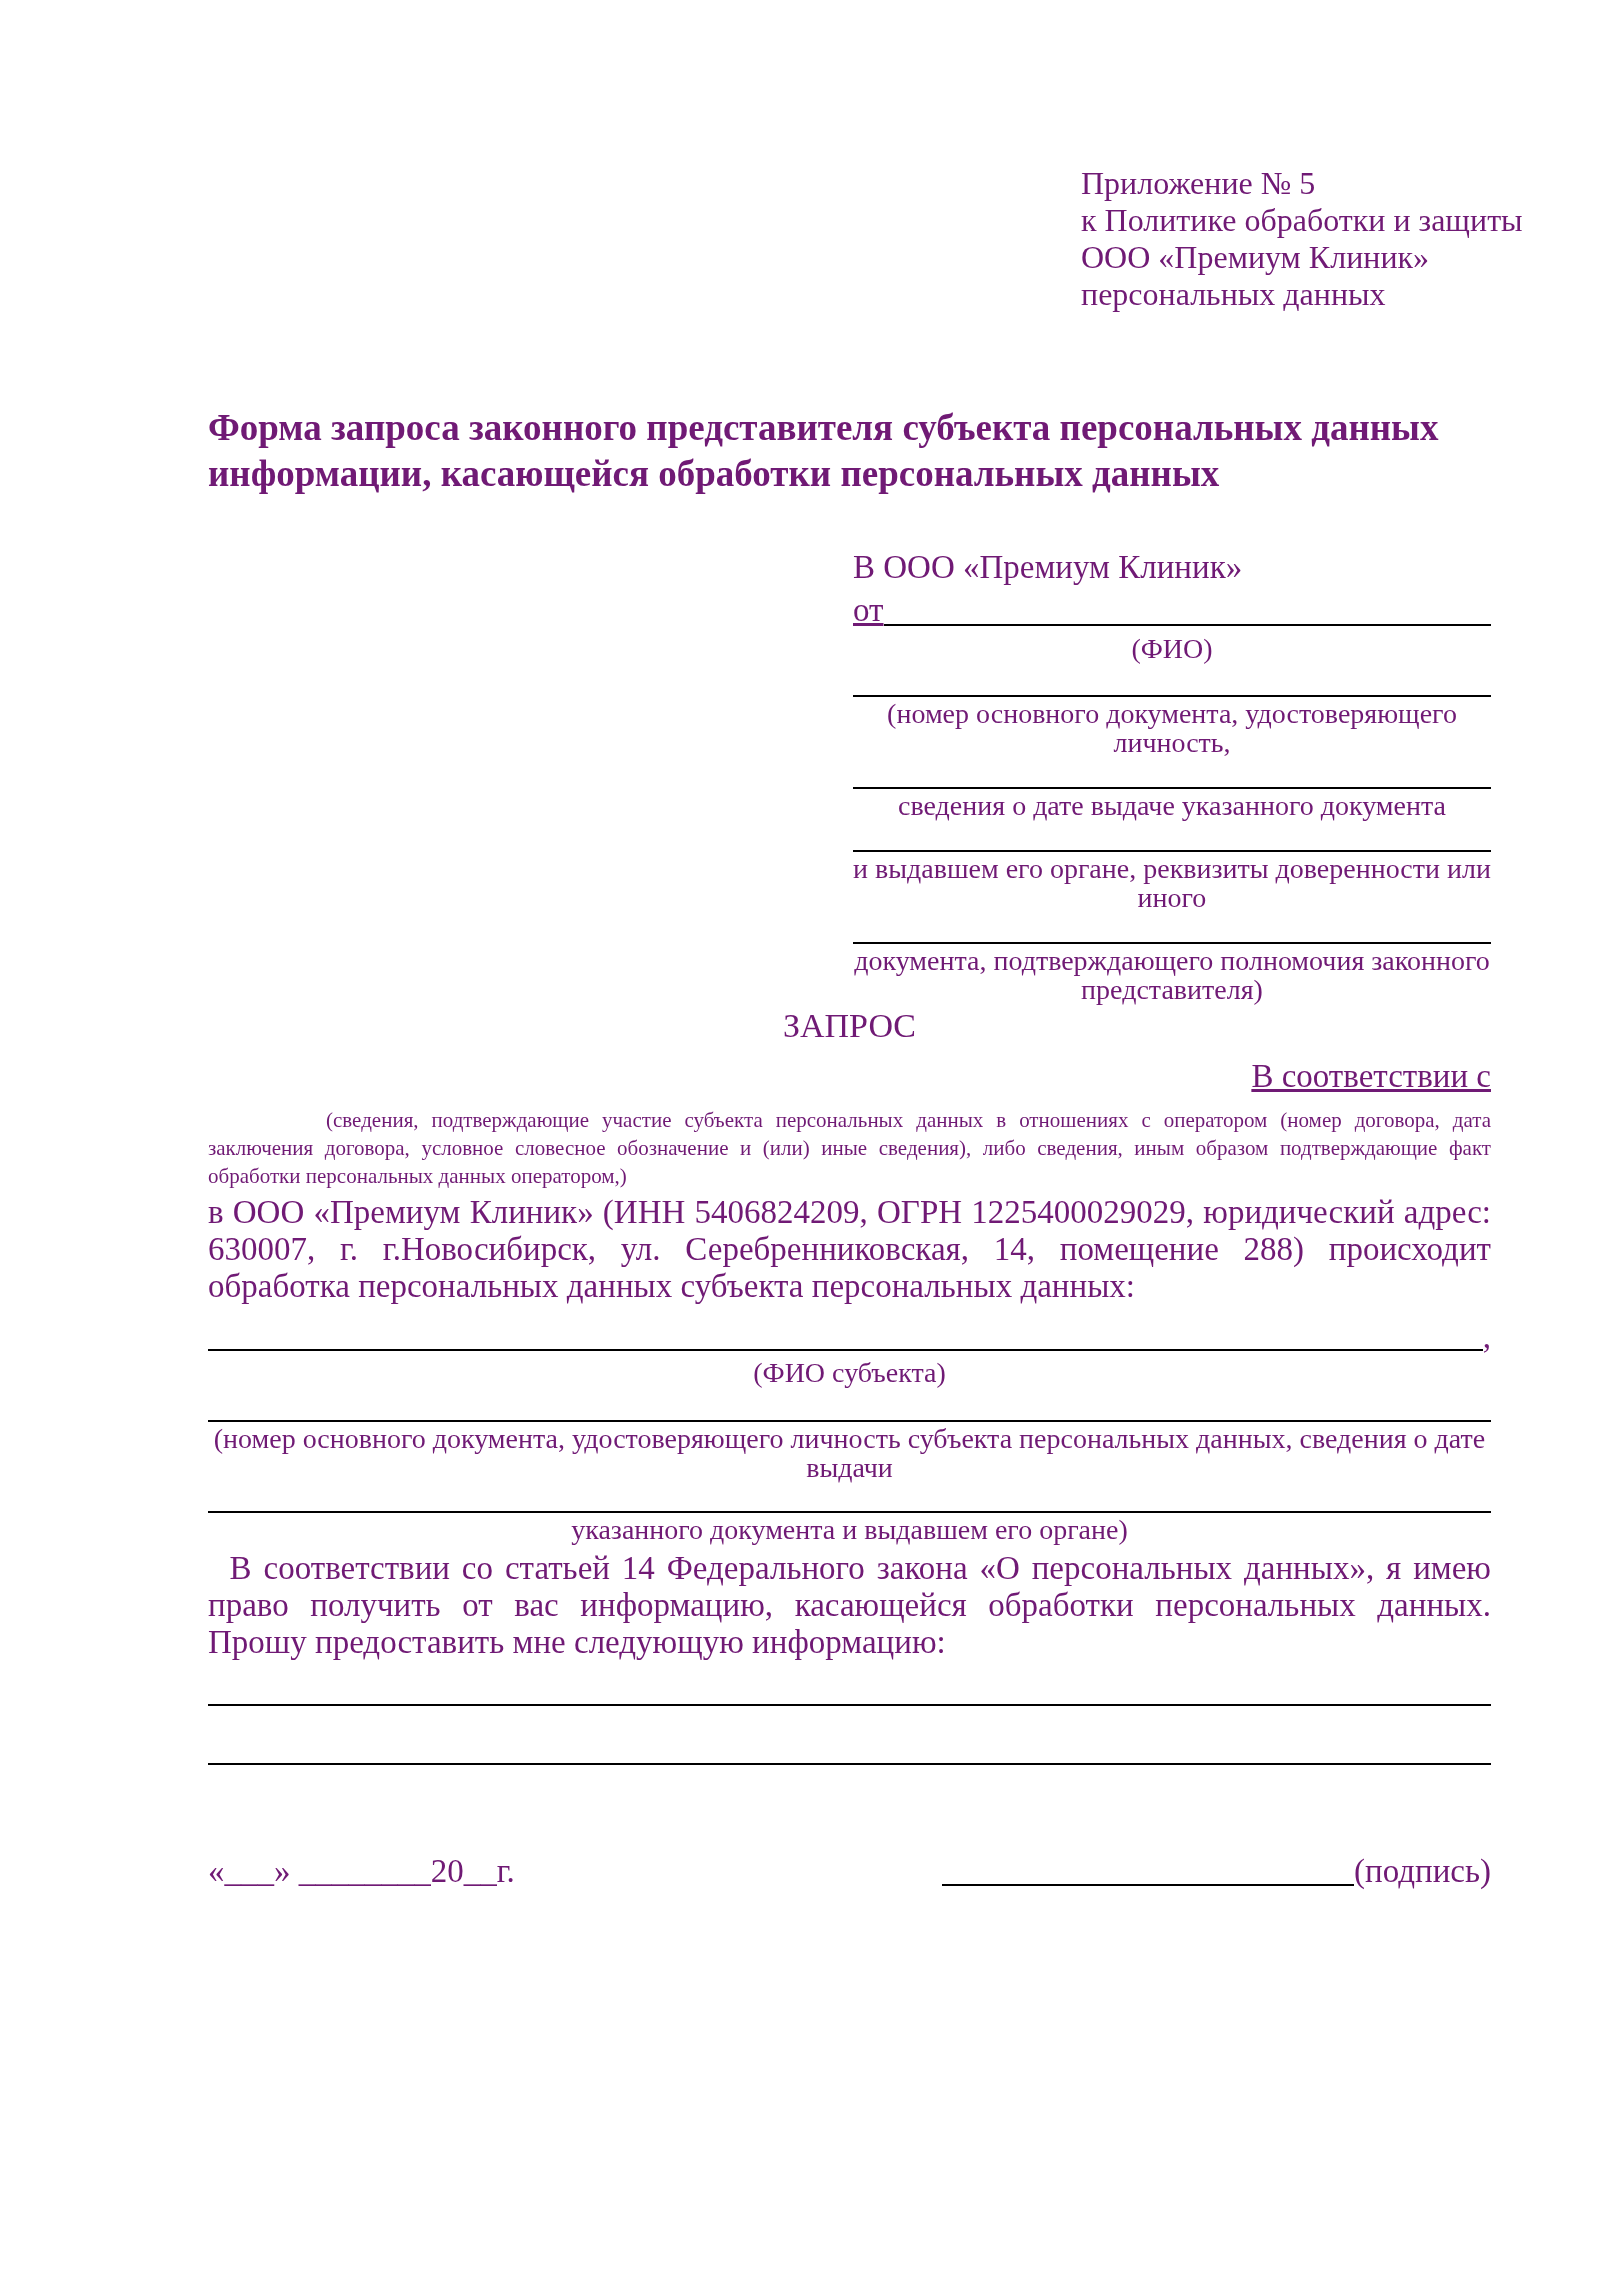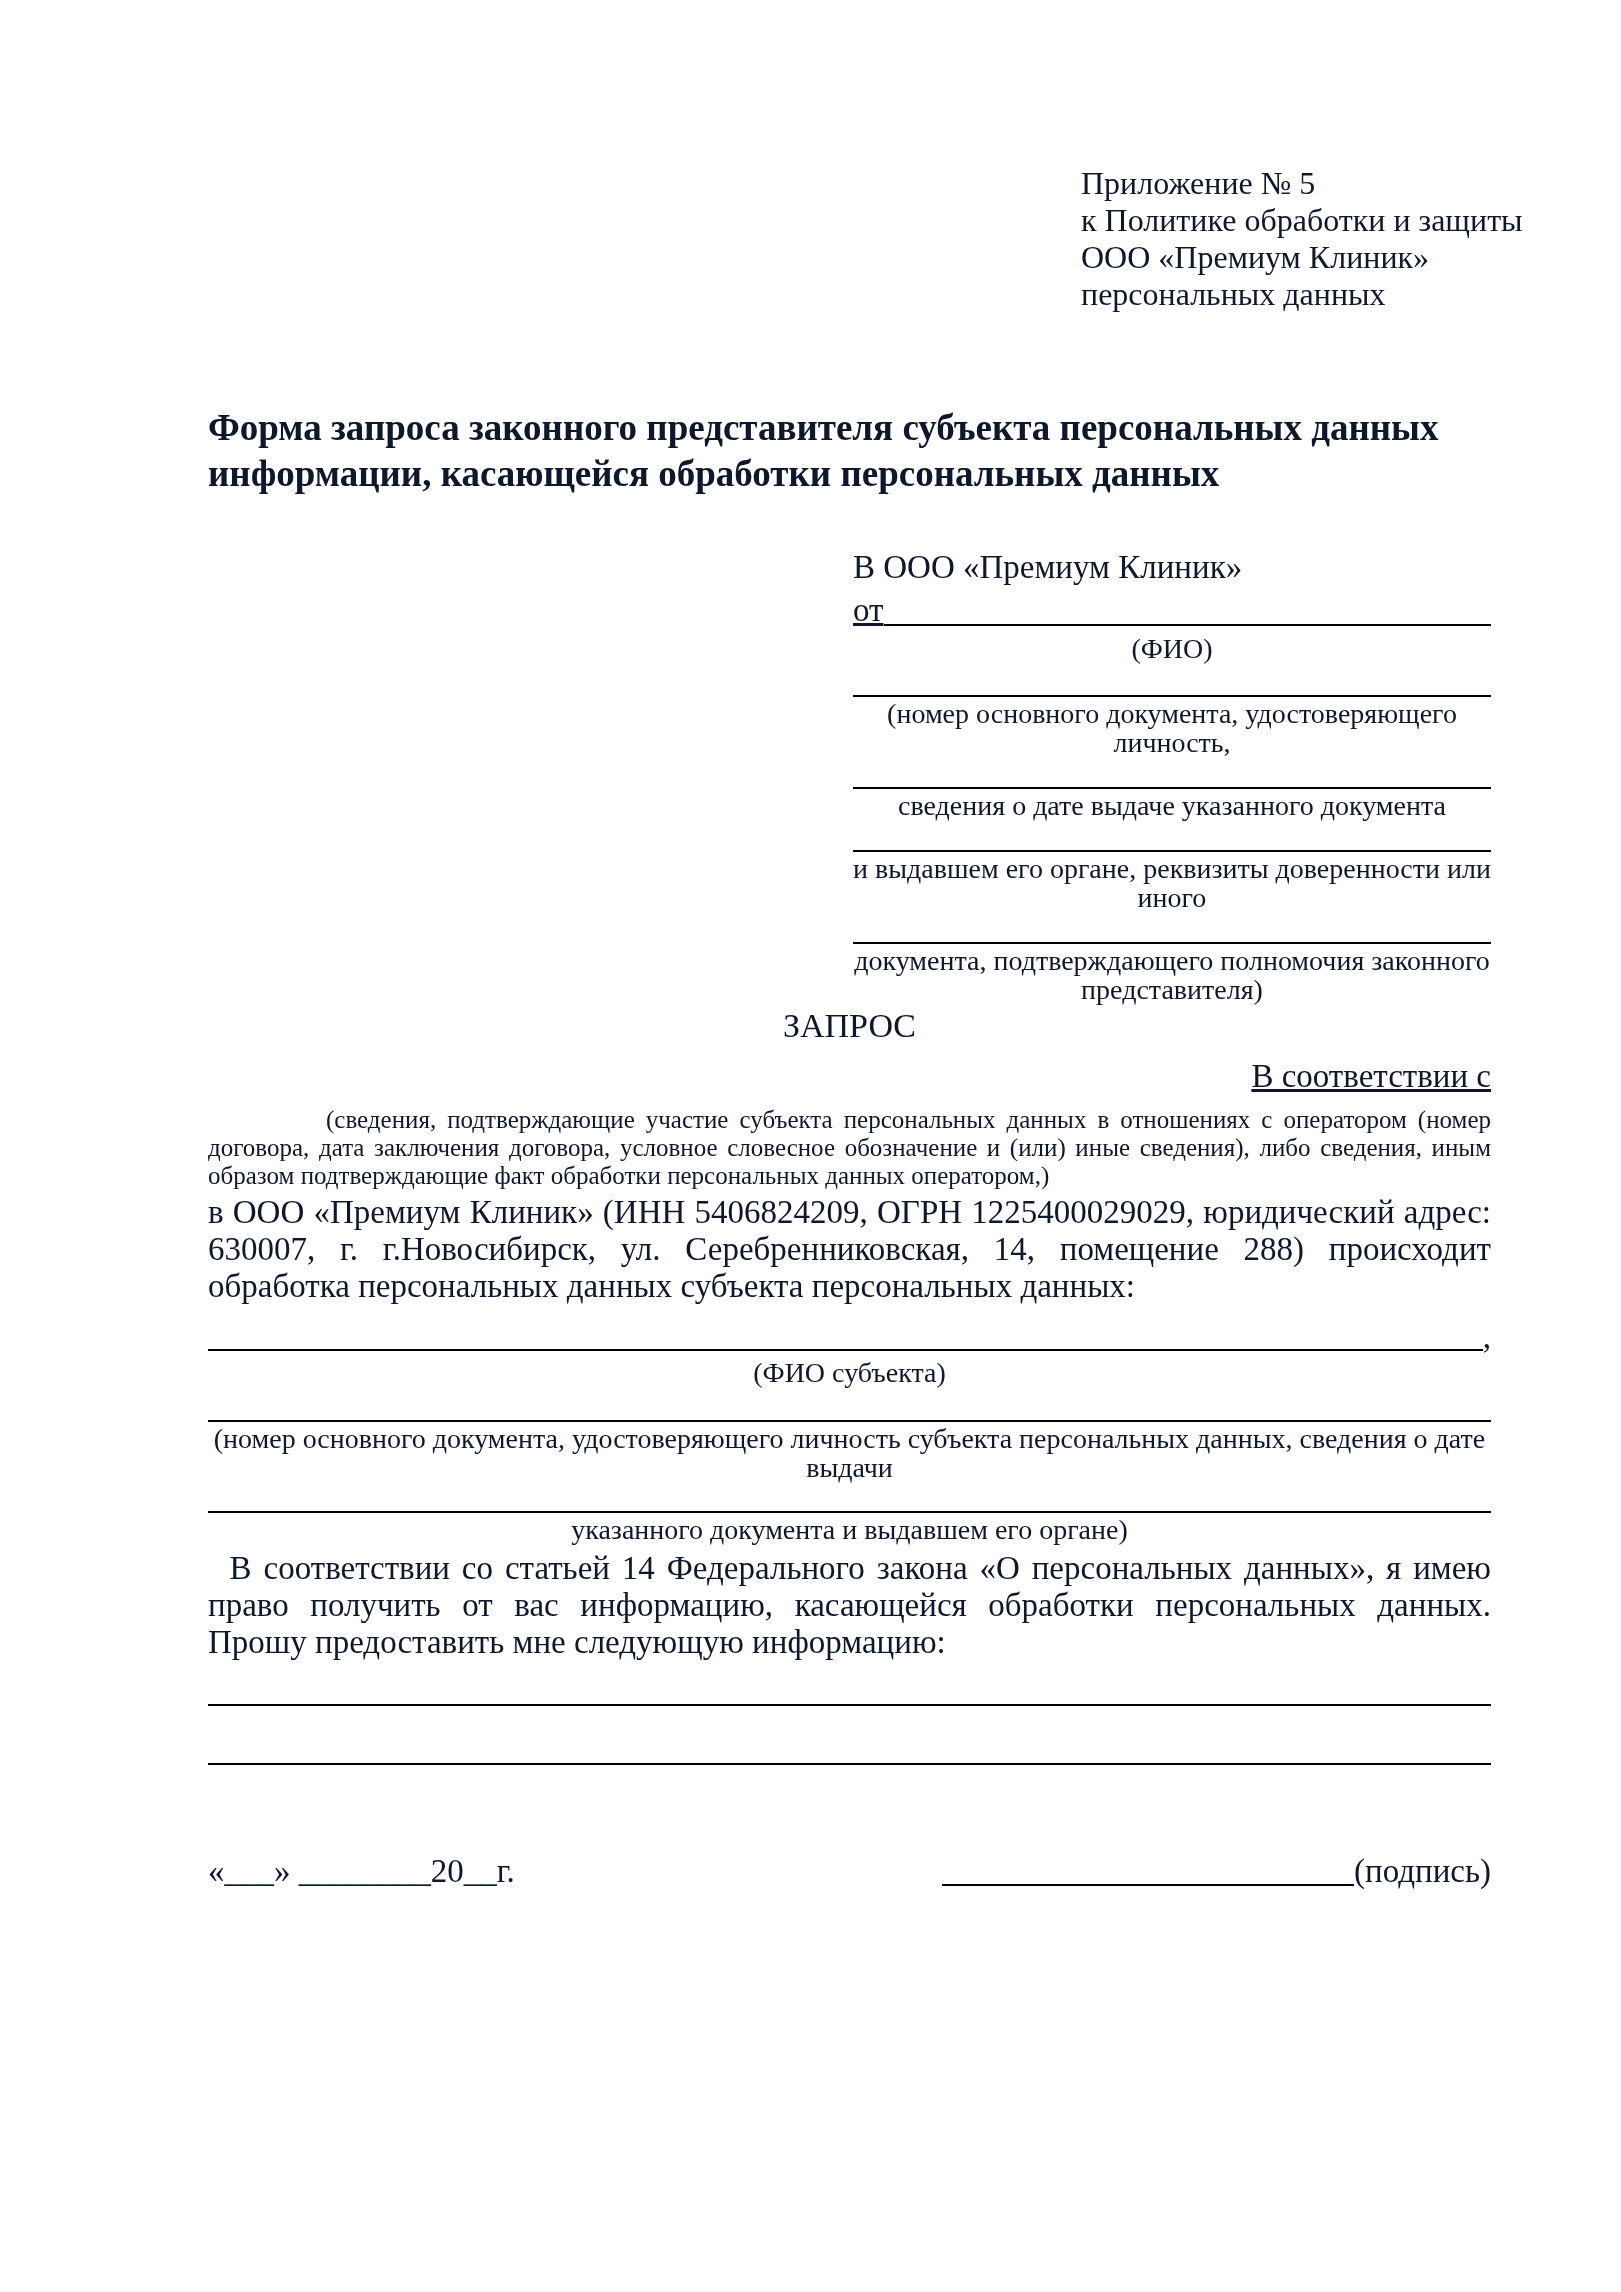--- a/index.html
+++ b/index.html
@@ -1,21 +1,21 @@
 <!DOCTYPE html>
 <html lang="ru"><head>
 <meta charset="utf-8">
 <style>
   html,body{margin:0;padding:0;background:#888;}
   .page{
     position:relative;
     width:1621px;height:2293px;
     margin:0 auto;
     background:#ffffff;
-    color:#0f172a;
+    color:#701a75;
     font-family:"Liberation Serif","DejaVu Serif",serif;
     overflow:hidden;
   }
   .content{
     position:absolute;
     left:208px;top:0;
     width:1283px;
   }
   
   .header-block{
@@ -68,21 +68,21 @@
     line-height:43px;
   }
   .intro-row{
     margin-top:7.8px;
     font-size:33px;
     line-height:43px;
     flex-direction:column;
   }
   .intro-row .label{padding-left:132px;}
   .note{
-    font-size:25px;
+    font-size:21px;
     line-height:28px;
     text-align:justify;
     text-indent:118px;
   }
   .para{
     font-size:33px;
     line-height:37px;
     text-align:justify;
   }
   .op-para{margin-top:3.9px;}

